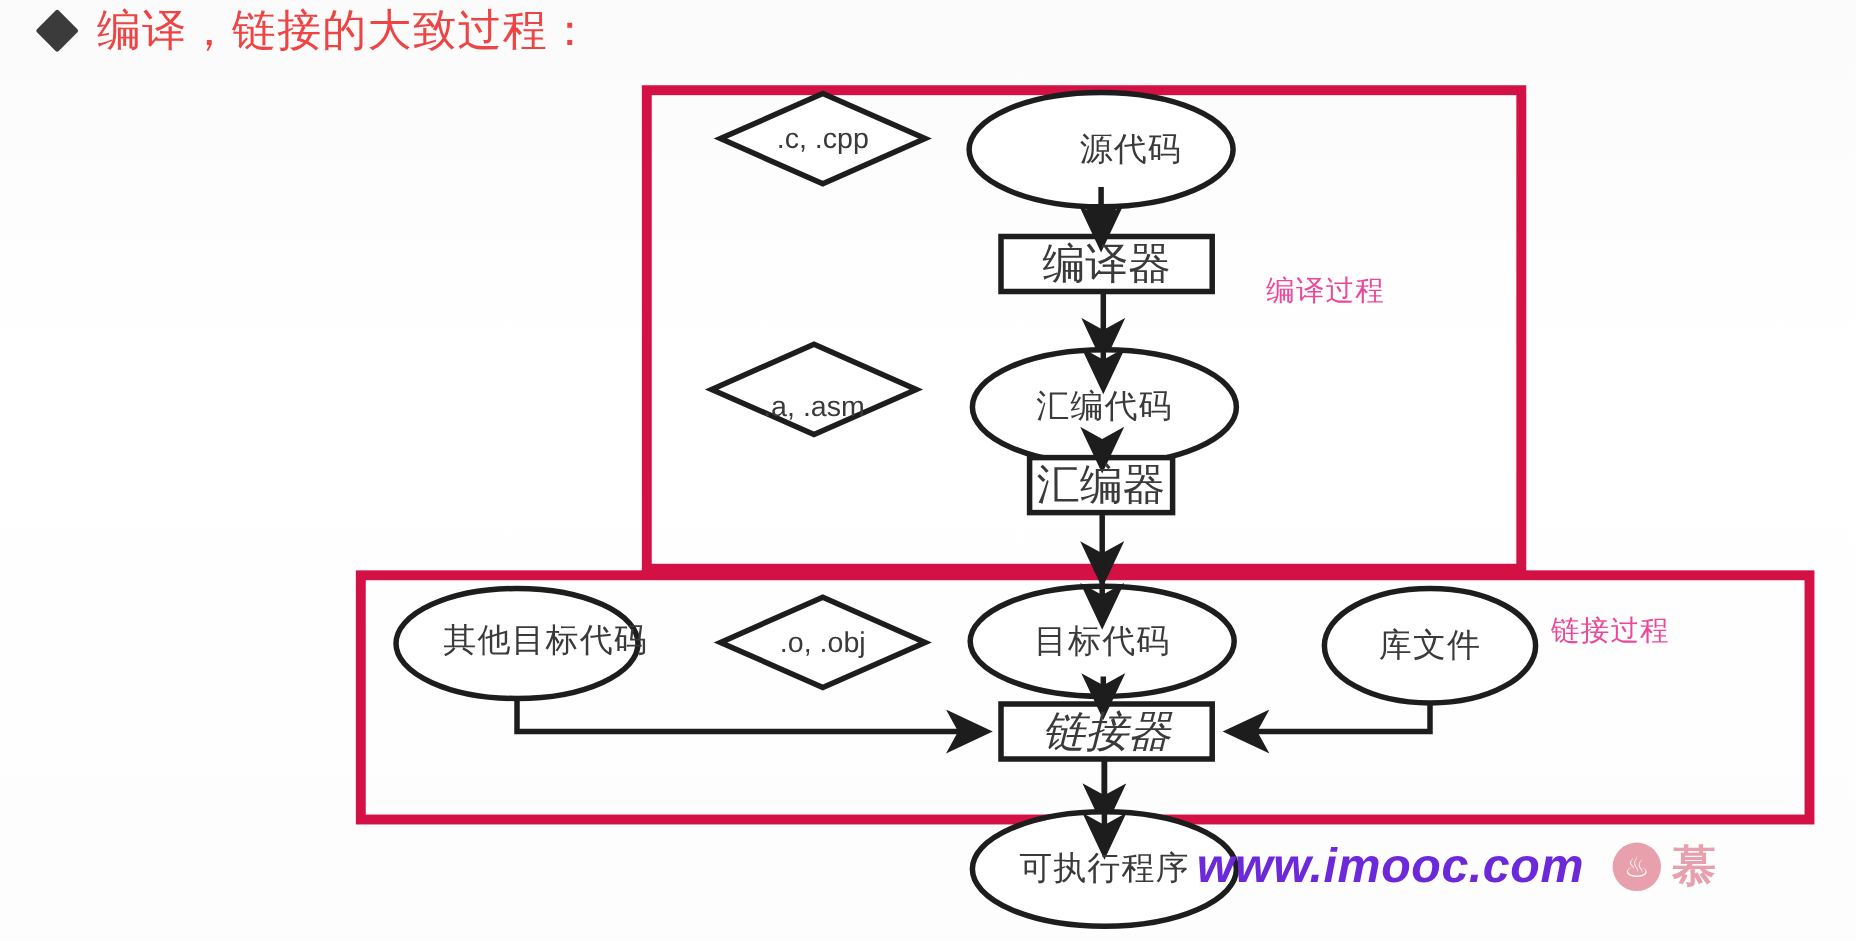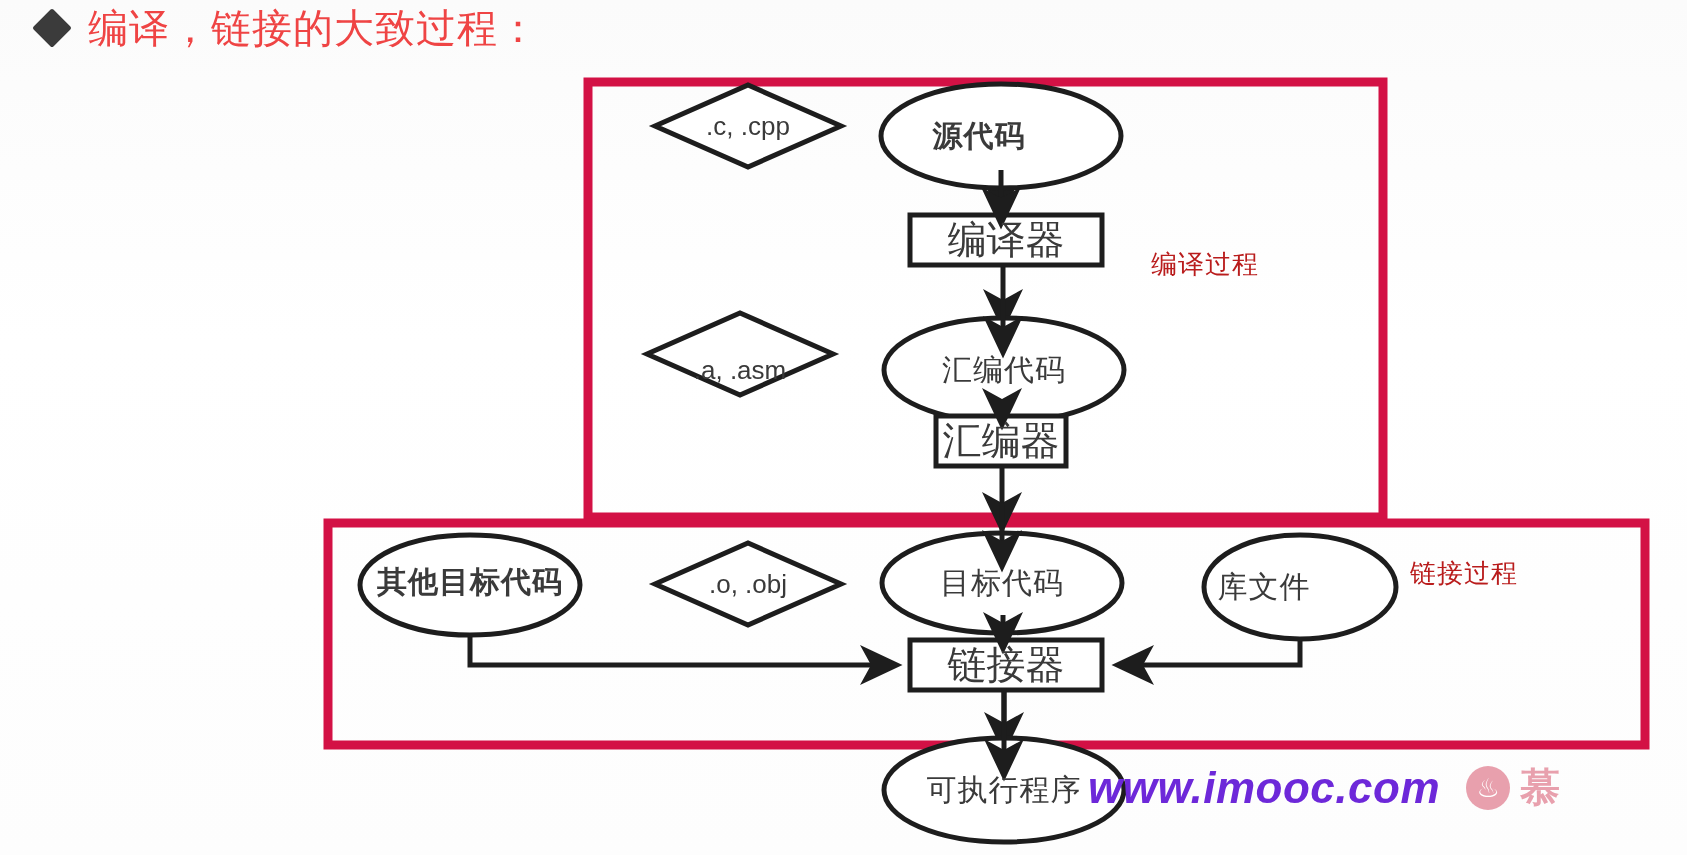--- a/index.html
+++ b/index.html
@@ -73,21 +73,21 @@
     letter-spacing: 0px;
   }
   .label-box {
     font-size: 39px;
   }
 
   
   .region-caption {
     position: absolute;
     transform: translate(-50%, -50%);
-    color: #b91c1c;
+    color: #ec4899;
     font-size: 26px;
     white-space: nowrap;
     letter-spacing: 1px;
   }
 
   
   #watermark {
     position: absolute;
     left: 1088px;
     top: 760px;
@@ -186,30 +186,30 @@
       <line x1="1003" y1="300" x2="1003" y2="352" marker-end="url(#arrowhead)"></line>
       <line x1="1002" y1="400" x2="1002" y2="424" marker-end="url(#arrowhead)"></line>
       <line x1="1002" y1="505" x2="1002" y2="566" marker-end="url(#arrowhead)"></line>
       <line x1="1003" y1="615" x2="1003" y2="648" marker-end="url(#arrowhead)"></line>
       <line x1="1004" y1="688" x2="1004" y2="775" marker-end="url(#arrowhead)"></line>
       <line x1="1001" y1="170" x2="1001" y2="223" marker-end="url(#arrowhead)"></line>
     </g>
   </svg>
 
   <div class="node-label label-ext" style="left:748px; top:126px;">.c, .cpp</div>
-  <div class="node-label label-cn" style="left:979px; top:136px;font-weight:bold;">源代码</div>
+  <div class="node-label label-cn" style="left:1028px; top:136px;">源代码</div>
   <div class="node-label label-box" style="left:1006px; top:240px;">编译器</div>
   <div class="node-label label-ext" style="left:740px; top:370px;">.a, .asm</div>
   <div class="node-label label-cn" style="left:1004px; top:370px;">汇编代码</div>
   <div class="node-label label-box" style="left:1001px; top:441px;">汇编器</div>
-  <div class="node-label label-cn" style="left:470px; top:582px;font-weight:bold;">其他目标代码</div>
+  <div class="node-label label-cn" style="left:496px; top:582px;">其他目标代码</div>
   <div class="node-label label-ext" style="left:748px; top:584px;">.o, .obj</div>
   <div class="node-label label-cn" style="left:1002px; top:583px;">目标代码</div>
-  <div class="node-label label-cn" style="left:1264px; top:587px;">库文件</div>
-  <div class="node-label label-box" style="left:1006px; top:665px;">链接器</div>
+  <div class="node-label label-cn" style="left:1300px; top:587px;">库文件</div>
+  <div class="node-label label-box" style="left:1006px; top:665px;font-style:italic;">链接器</div>
   <div class="node-label label-cn" style="left:1004px; top:790px;">可执行程序</div>
 
   <div class="region-caption" style="left:1205px; top:264px;">编译过程</div>
   <div class="region-caption" style="left:1464px; top:573px;">链接过程</div>
 </div>
 
 <div id="watermark">
   <span class="wm-url">www.imooc.com</span>
   <span class="wm-logo">
     <span class="wm-flame">♨</span>

